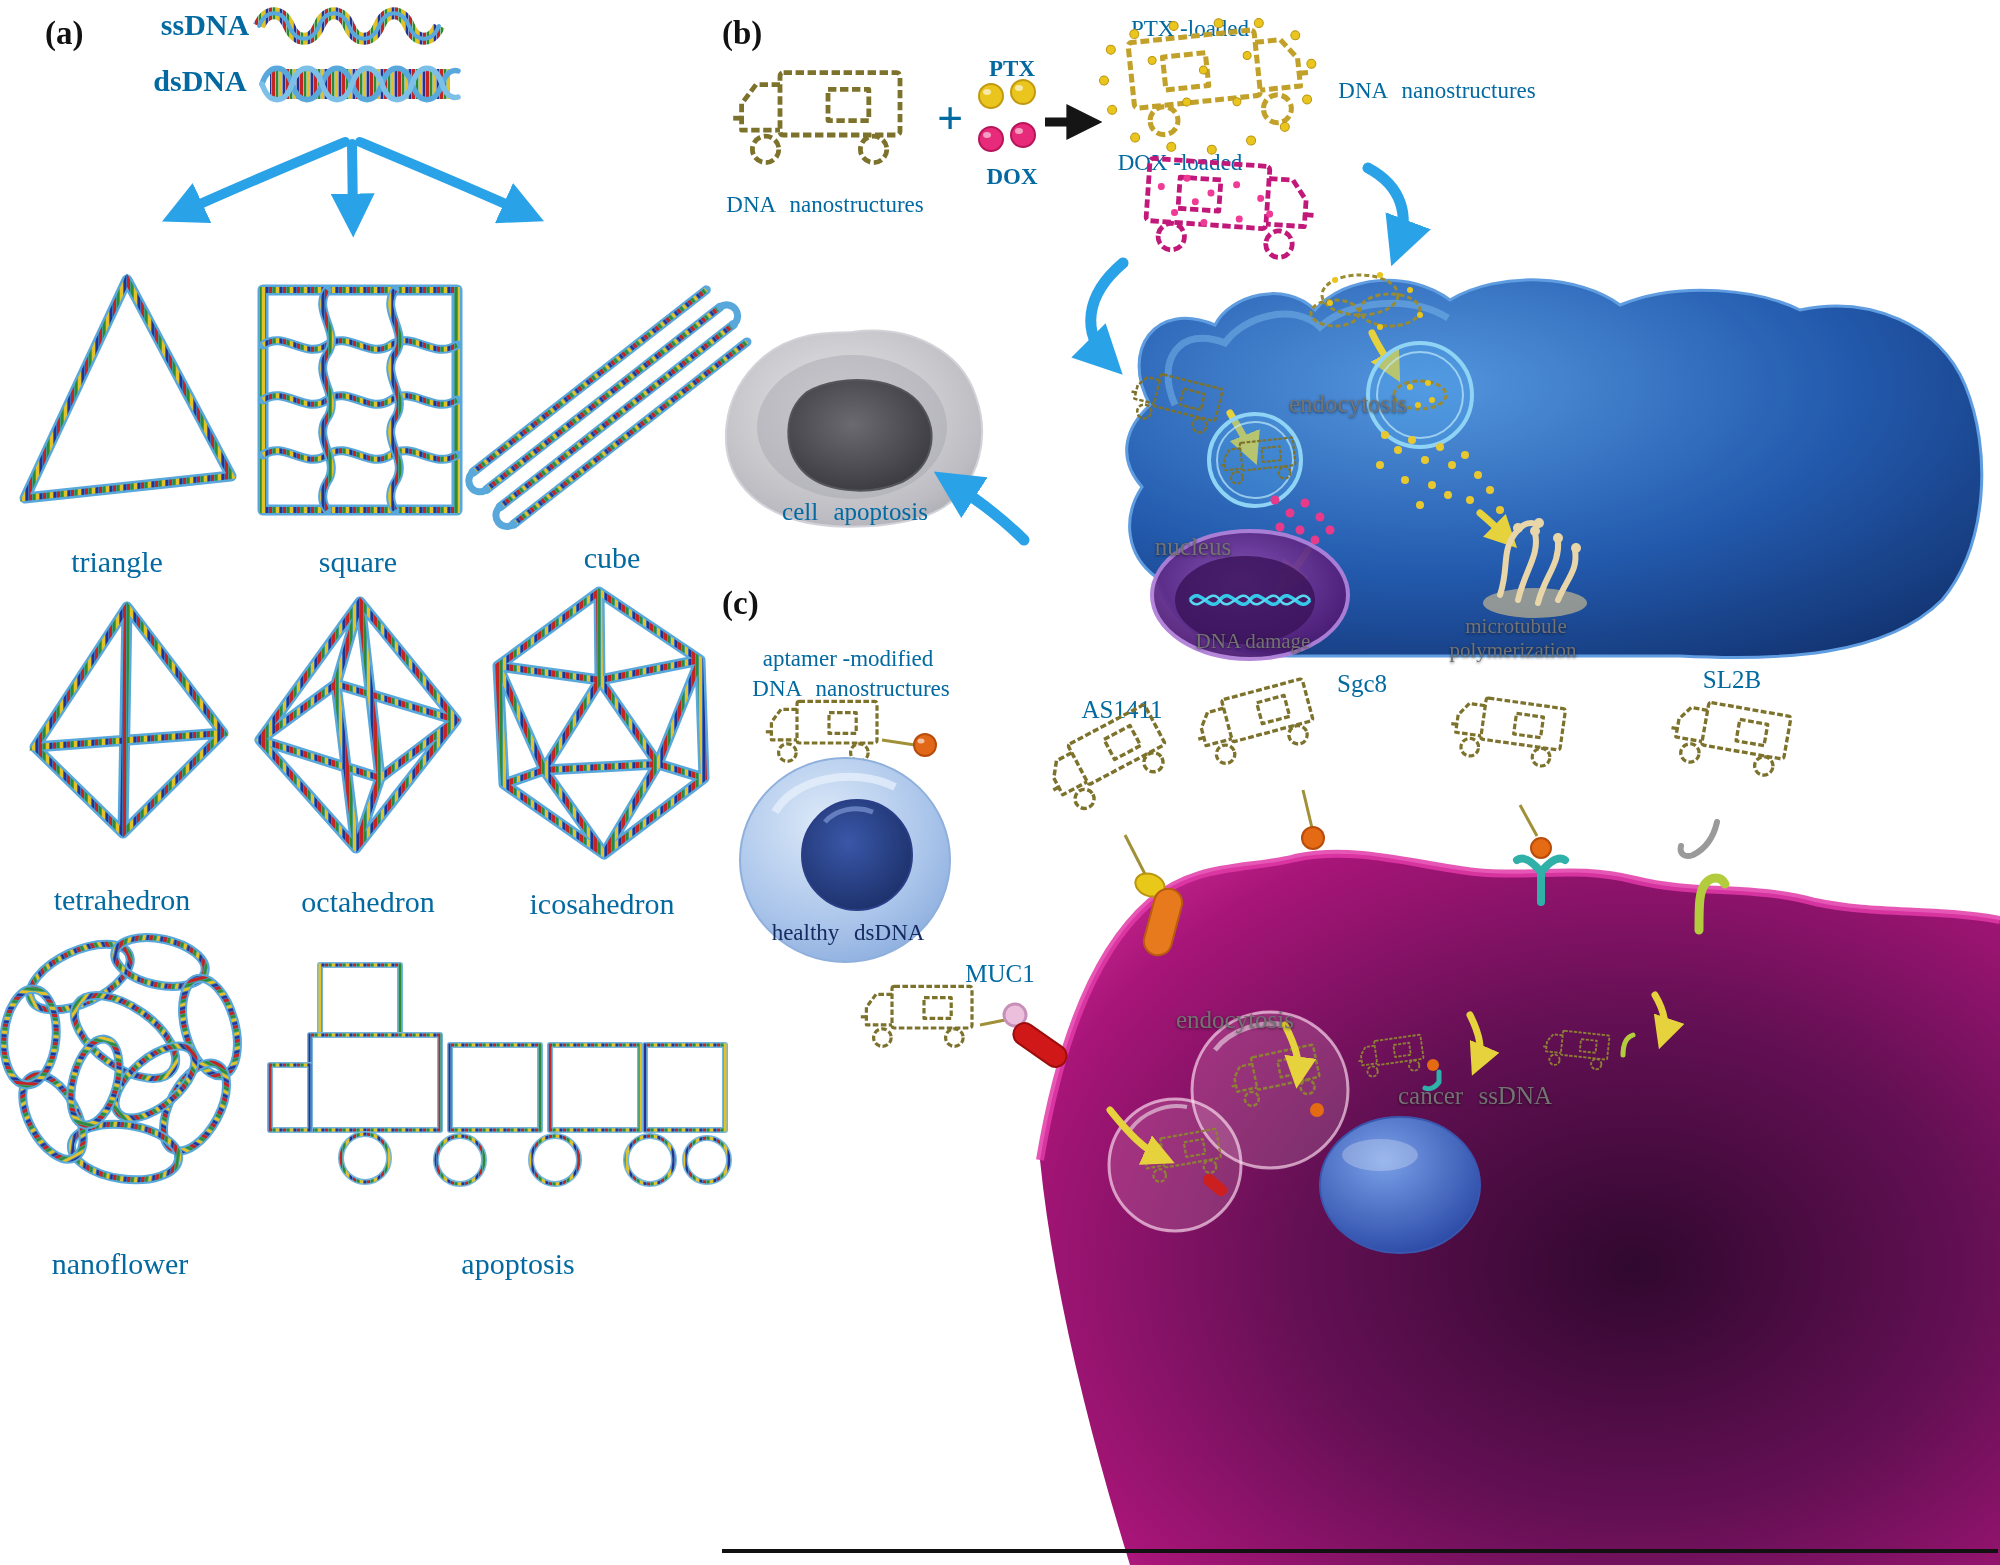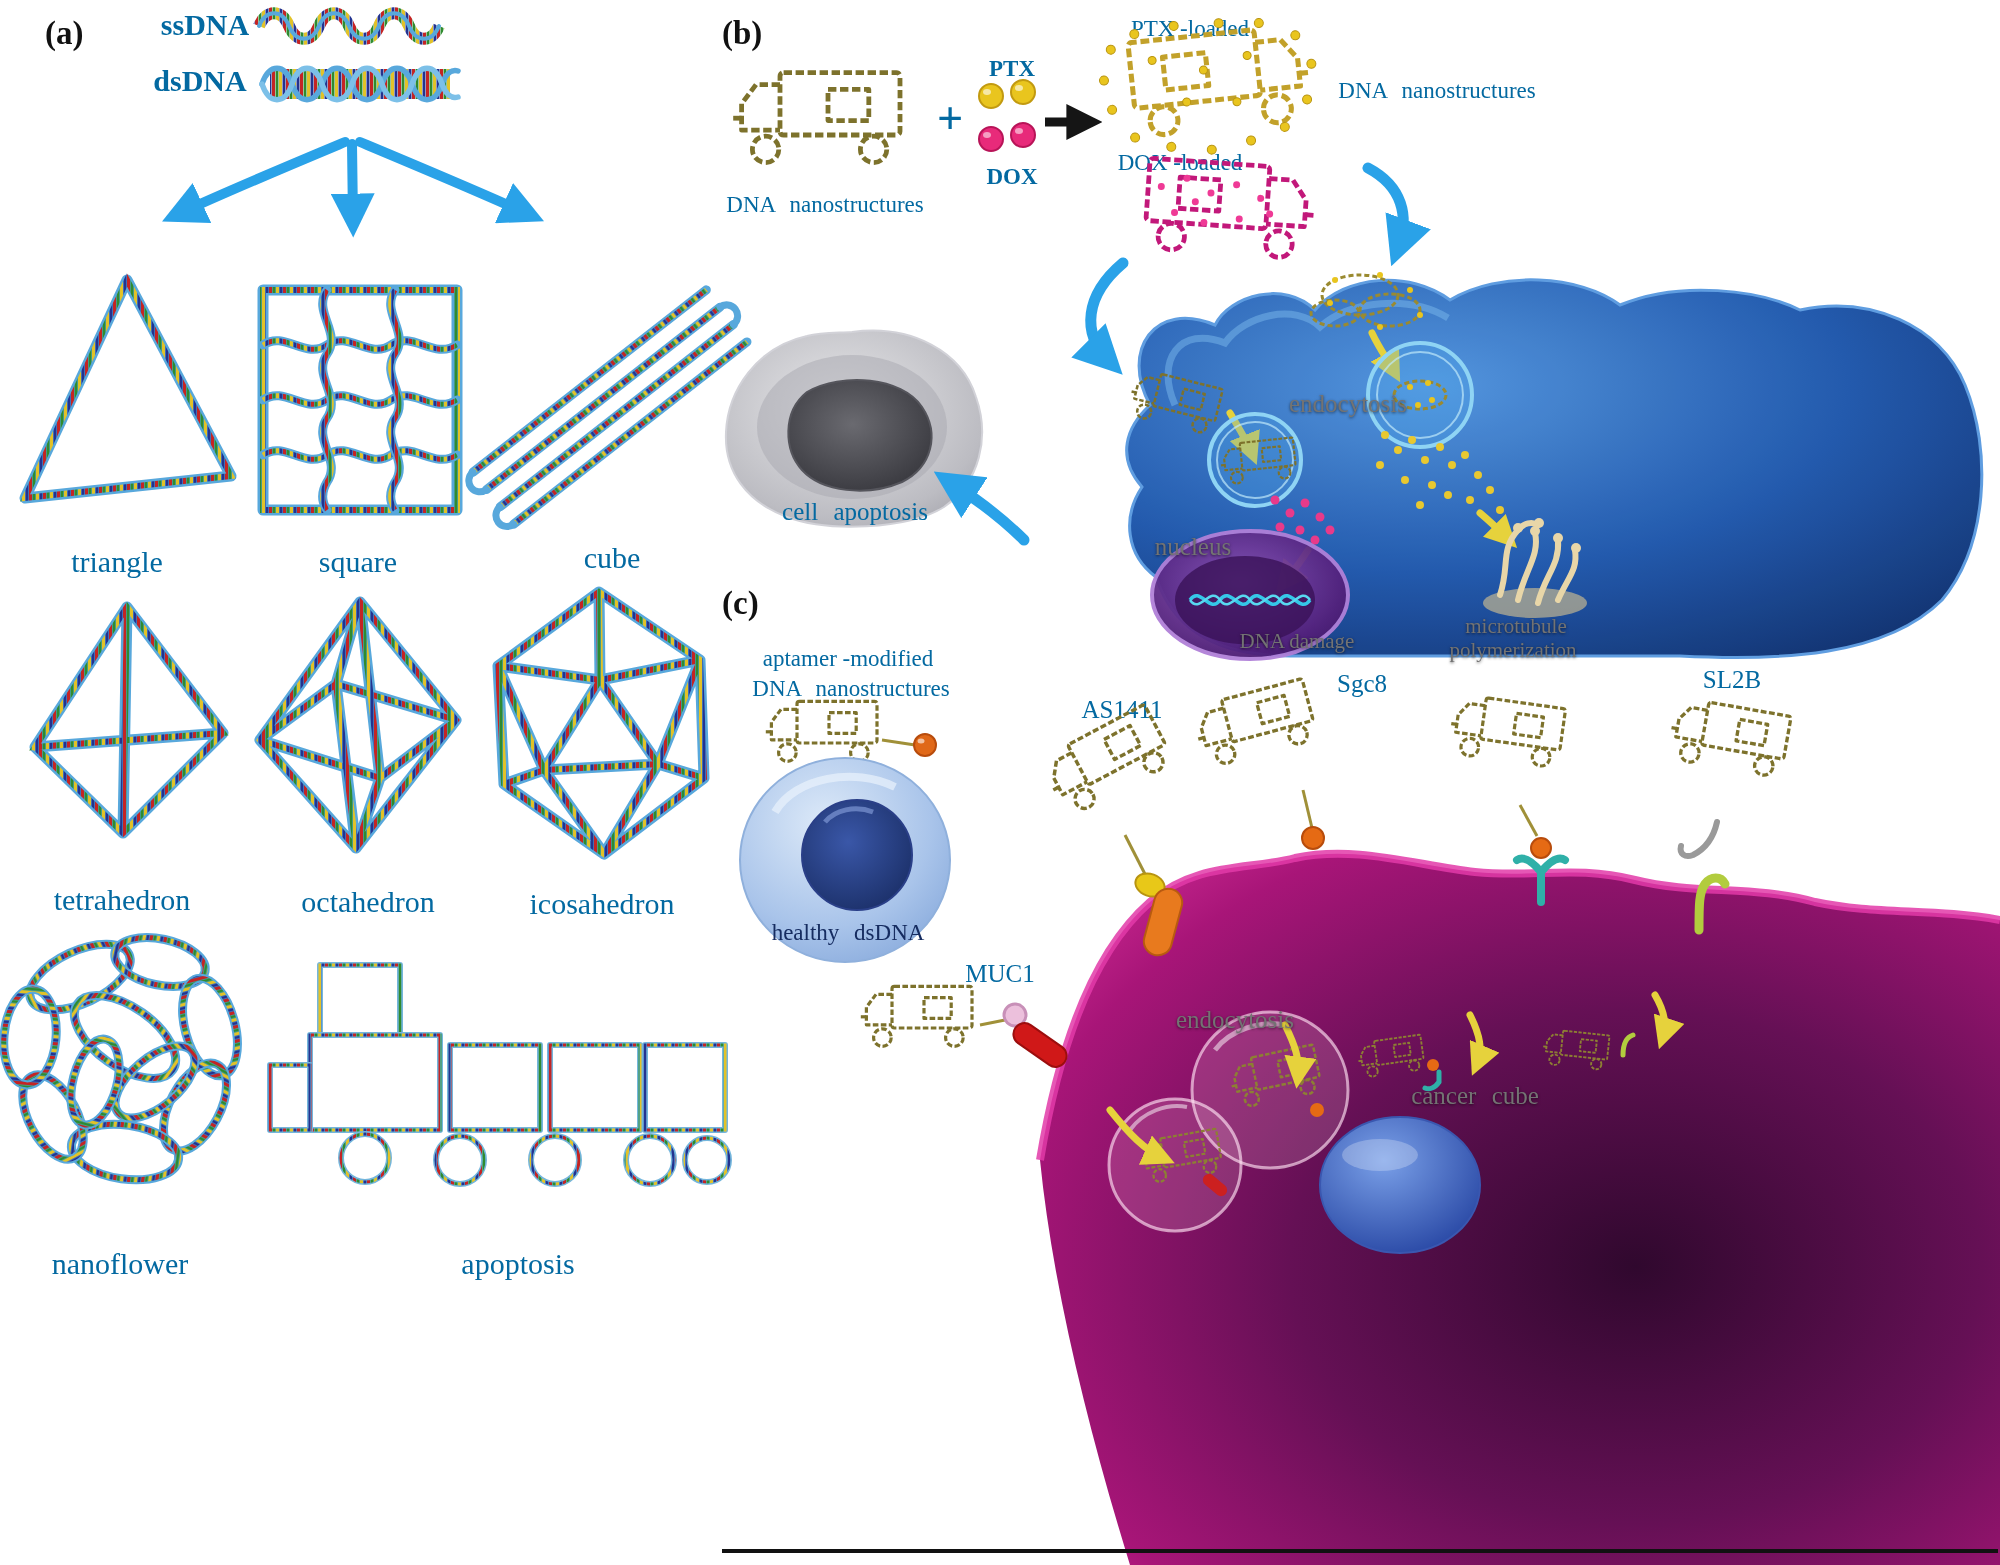--- a/index.html
+++ b/index.html
@@ -414,21 +414,21 @@
 
     <g>
       <ellipse cx="170" cy="340" rx="98" ry="64" fill="url(#nucG)" stroke="#b080d8" stroke-width="4" opacity=".95"></ellipse>
       <ellipse cx="165" cy="345" rx="70" ry="44" fill="#3a1158" opacity=".8"></ellipse>
       <path d="M110,345 C120,330 130,360 140,345 C150,330 160,360 170,345 C180,330 190,360 200,345 C210,330 220,360 230,345" fill="none" stroke="#35c8e8" stroke-width="3.5"></path>
       <path d="M110,345 C120,360 130,330 140,345 C150,360 160,330 170,345 C180,360 190,330 200,345 C210,360 220,330 230,345" fill="none" stroke="#58d8f0" stroke-width="2.5"></path>
     </g>
   </svg>
   <div class="lbl med white" style="left:1348px;top:390px">endocytosis</div>
   <div class="lbl med white" style="left:1193px;top:533px">nucleus</div>
-  <div class="lbl xs white" style="left:1297px;top:630px">DNA damage</div>
+  <div class="lbl xs white" style="left:1253px;top:630px">DNA damage</div>
   <div class="lbl xs white" style="left:1516px;top:615px">microtubule</div>
   <div class="lbl xs white" style="left:1513px;top:639px">polymerization</div>
 
   <svg style="left:712px;top:322px" width="280" height="215">
     <path d="M140,10 C200,2 250,30 264,75 C278,115 268,160 232,185 C195,208 115,210 75,195 C35,180 12,150 14,110 C16,68 45,25 95,14 C110,10 125,11 140,10 Z" fill="url(#gcellG)" stroke="#d2d2d8" stroke-width="2"></path>
     <ellipse cx="140" cy="105" rx="95" ry="72" fill="#a8a8b0" opacity=".5"></ellipse>
     <path d="M95,70 C130,50 190,55 210,85 C228,112 220,145 190,160 C155,175 110,170 90,148 C72,128 70,90 95,70 Z" fill="url(#gnucG)" stroke="#55555c" stroke-width="2"></path>
   </svg>
   <div class="lbl med wsp" style="left:855px;top:498px">cell apoptosis</div>
   <svg style="left:938px;top:468px" width="95" height="85">
@@ -555,16 +555,16 @@
         <use href="#truck" x="5" y="15" width="120" height="72"></use>
       </g>
     <line class="tether" x1="125" y1="60" x2="150" y2="55"></line>
     <circle cx="160" cy="50" r="11" fill="#ecc0dc" stroke="#c890b8" stroke-width="3"></circle>
     <g transform="translate(185,80) rotate(35)">
         <rect x="-30" y="-11" width="60" height="22" rx="11" fill="#d01818" stroke="#9c0e0e" stroke-width="2"></rect>
       </g>
   </svg>
 
   <div class="lbl med white" style="left:1235px;top:1006px">endocytosis</div>
-  <div class="lbl med white wsp" style="left:1475px;top:1082px">cancer cube</div>
+  <div class="lbl med white wsp" style="left:1475px;top:1082px">cancer ssDNA</div>
 
   <div class="bottom-rule" style="left:722px;top:1549px;width:1276px;height:4px"></div>
 </div>
 
 </body></html>

